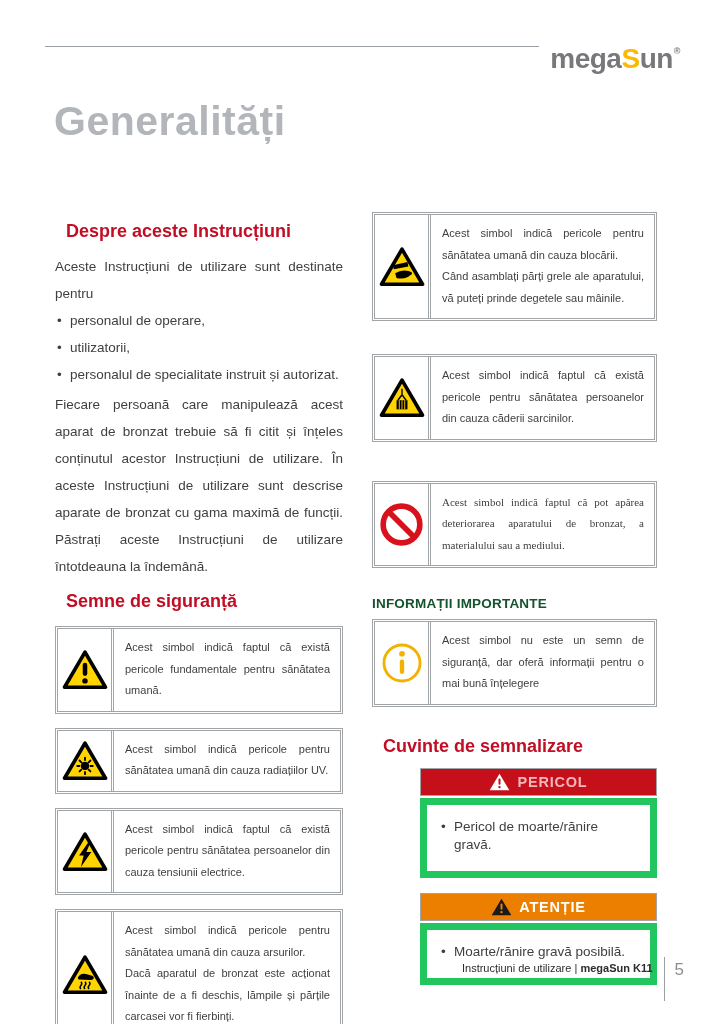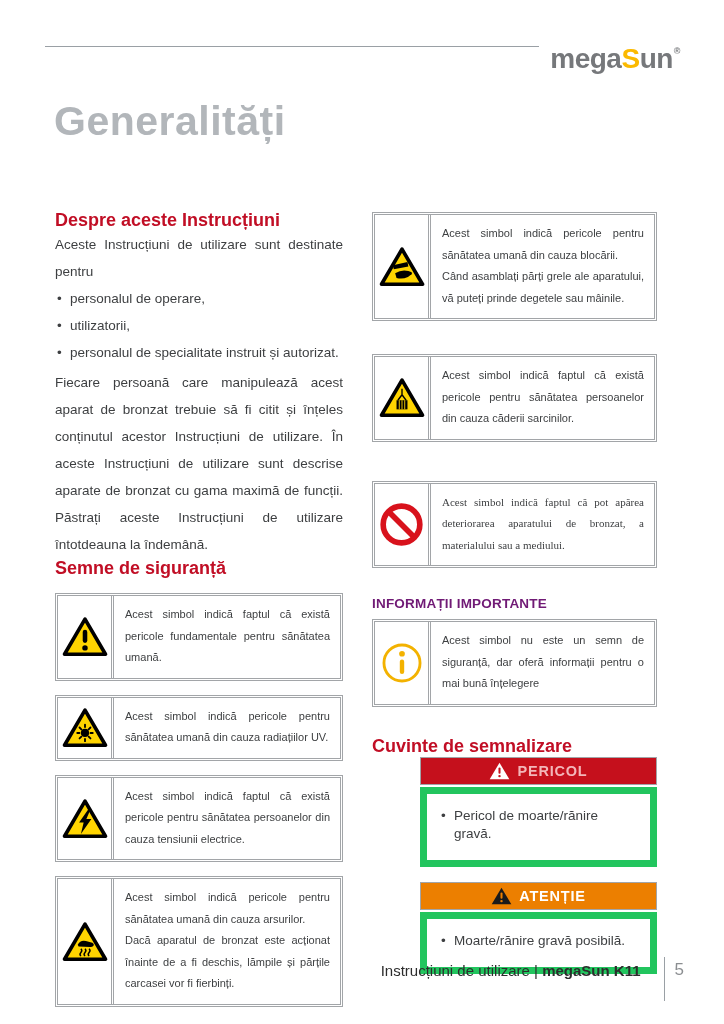--- a/index.html
+++ b/index.html
@@ -12,22 +12,22 @@
   
   .header-rule { position:absolute; left:45px; top:46px; width:494px; height:1px; background:#9aa0a5; }
   .logo { position:absolute; top:43px; right:44px; font-size:28px; font-weight:bold; color:#76787b; letter-spacing:-0.5px; }
   .logo .logo-s { color:#fbb900; }
   .logo sup { font-size:9px; color:#76787b; vertical-align:14px; margin-left:1px; }
   
   .page-title { position:absolute; left:54px; top:98px; font-size:41px; font-weight:bold; color:#b2b6ba; letter-spacing:0.5px; }
   
   .col-left  { position:absolute; left:55px;  top:210px; width:288px; }
   .col-right { position:absolute; left:372px; top:212px; width:285px; }
-  h2.red-heading { margin:0; font-size:18px; font-weight:bold; color:#c10e25; }
-  h3.black-heading { margin:16px 0 8px 0; font-size:13.5px; font-weight:bold; color:#701a75; letter-spacing:0.2px; }
+  h2.red-heading { margin:11px; font-size:18px; font-weight:bold; color:#c10e25; }
+  h3.black-heading { margin:16px 0 8px 0; font-size:13.5px; font-weight:bold; color:#14532d; letter-spacing:0.2px; }
   p.body-text { margin:0; font-size:13.5px; line-height:27px; text-align:justify; color:#3d3f41; }
   .intro { margin-top:9px; }
   ul.bullet-list { list-style:none; margin:3px 0 0 0; padding:0; font-size:13.5px; color:#3d3f41; }
   ul.bullet-list li { position:relative; padding-left:15px; line-height:21px; margin-bottom:6px; }
   ul.bullet-list li::before { content:"•"; position:absolute; left:2px; }
   .main-para { margin-top:21px; }
   .signs-heading { margin-top:38px; }
   
   .sign-box { display:flex; border:3px double #a2a5a8; background:#fff; margin-top:14px; }
   .sign-icon-cell { flex:0 0 56px; border-right:3px double #a2a5a8; display:flex; align-items:center; justify-content:center; padding:6px 3px; }
@@ -41,21 +41,21 @@
   .signal-heading { margin-bottom:13px; }
   .important-heading { margin-top:0; }
   .signal-group { margin-bottom:15px;padding-left:48px; }
   .signal-banner { height:28px; border:1px solid #a2a5a8; display:flex; align-items:center; justify-content:center; gap:7px; }
   .signal-label { font-size:14.5px; font-weight:bold; letter-spacing:0.8px; }
   .signal-body { border:7px solid #22c55e; margin-top:2px; padding:13px 12px 17px 12px; }
   .signal-bullet { position:relative; padding-left:15px; font-size:13.5px; line-height:18px; color:#3d3f41; }
   .signal-bullet::before { content:"•"; position:absolute; left:2px; }
   
   .footer { position:absolute; top:957px; right:40px; display:flex; align-items:flex-start; }
-  .footer-text { font-size:15px; color:#2c2c2c; padding-top:5px; margin-right:23px; white-space:nowrap; }
+  .footer-text { font-size:11px; color:#2c2c2c; padding-top:5px; margin-right:11px; white-space:nowrap; }
   .footer-text .bold { font-weight:bold; }
   .footer-divider { width:1px; height:44px; background:#9aa0a5; }
   .page-number { font-size:17px; color:#8b8e91; margin-left:10px; padding-top:3px; }
   svg { display:block; }
 </style>
 </head>
 <body>
 
 <div class="page">
 

